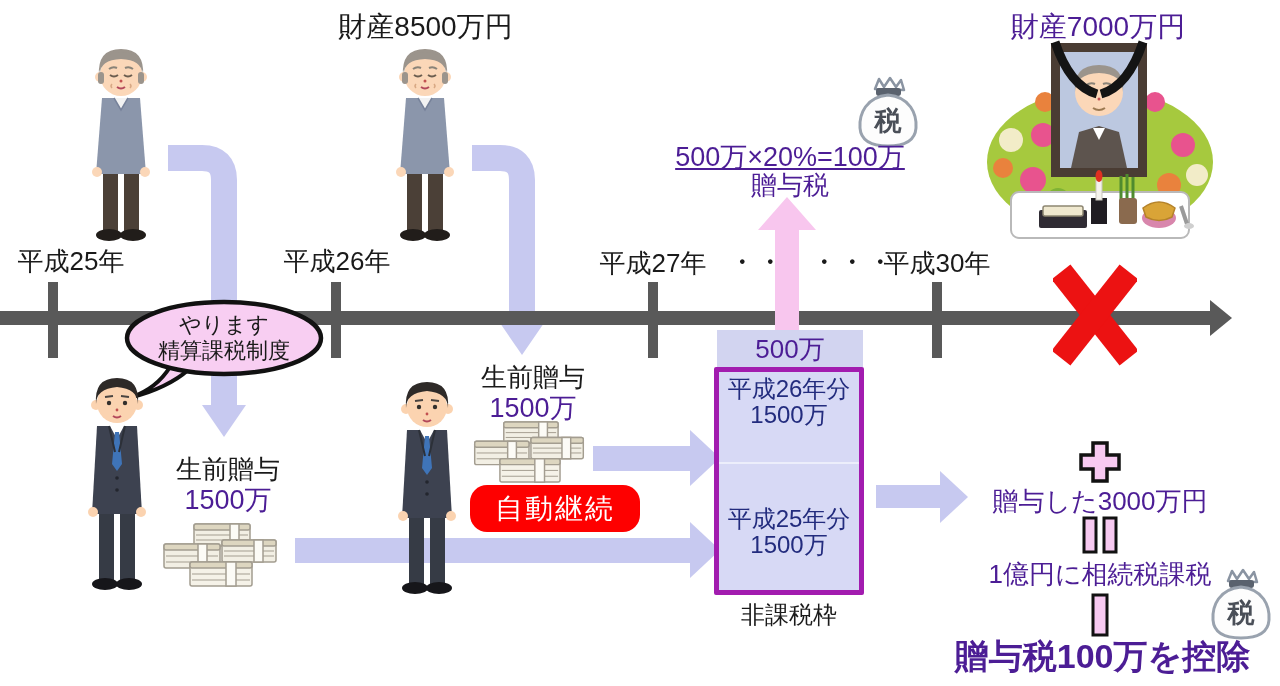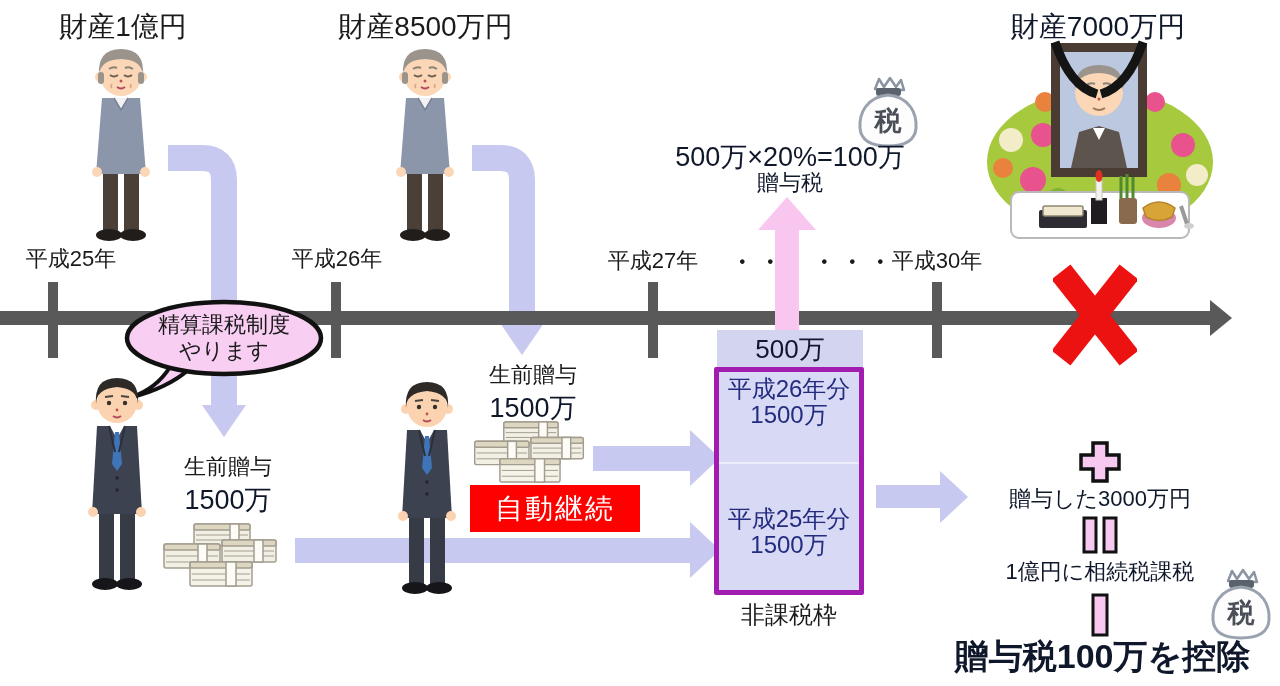--- a/index.html
+++ b/index.html
@@ -1,38 +1,38 @@
 <!DOCTYPE html>
 <html><head>
 <meta charset="utf-8">
 <style>
   html,body{margin:0;padding:0;background:#fff;}
   #canvas{position:relative;width:1280px;height:686px;background:#ffffff;overflow:hidden;
           font-family:"Liberation Sans","DejaVu Sans",sans-serif;}
   .abs{position:absolute;}
   .ctr{text-align:center;}
   .black{color:#1a1a1a;}
-  .red{color:#0f172a;}
+  .red{color:#4c1d95;}
   .navy{color:#232c7e;}
-  .lbl{font-size:22px;letter-spacing:0px;white-space:nowrap;}
+  .lbl{font-size:26px;letter-spacing:0px;white-space:nowrap;}
   .big{font-size:28px;}
   .bold{font-weight:bold;}
   .tickmark{position:absolute;width:10px;height:76px;top:282px;background:#595959;}
   .tl-bar{position:absolute;left:0;top:311px;width:1212px;height:14px;background:#595959;}
   .tl-head{position:absolute;left:1210px;top:300px;width:0;height:0;
            border-left:22px solid #595959;border-top:18px solid transparent;border-bottom:18px solid transparent;}
   .dots{font-size:24px;font-weight:bold;color:#1a1a1a;letter-spacing:4px;white-space:nowrap;}
   .strip{position:absolute;left:717px;top:330px;width:146px;height:37px;background:#d2d4f0;
          display:flex;align-items:flex-end;justify-content:center;font-size:26px;}
   .mainbox{position:absolute;left:714px;top:367px;width:140px;height:218px;background:#d7d9f5;
            border:5px solid #a21caf;border-radius:2px;}
   .boxrow{width:100%;text-align:center;font-size:24px;line-height:26px;}
   .divider{width:100%;height:0;border-bottom:2px solid #eceefb;}
   .autobox{position:absolute;left:470px;top:485px;width:170px;height:47px;background:#fe0000;color:#ffffff;
-           display:flex;align-items:center;justify-content:center;font-size:28px;letter-spacing:2px;}
+           display:flex;align-items:center;justify-content:center;font-size:28px;letter-spacing:2px;border-radius:17px;}
   .caption{font-size:24px;line-height:28px;}
   svg{display:block;}
 </style>
 </head>
 <body>
 
 <div id="canvas">
 
   <svg width="0" height="0" style="position:absolute">
     <defs>
@@ -105,21 +105,20 @@
         </g>
       </g>
       <g id="tax-bag">
         <path d="M22,15 L26,5 L31,13 L37,4 L43,13 L48,6 L51,16 Z" fill="#ffffff" stroke="#8a94a2" stroke-width="2.5" stroke-linejoin="round"></path>
         <rect x="23" y="14" width="25" height="8" rx="3" fill="#5a626e"></rect>
         <path d="M35,21 C13,23 6,40 7,54 C8,68 20,72 35,72 C50,72 62,68 63,54 C64,40 57,23 35,21 Z" fill="#fdfdfd" stroke="#99a2ae" stroke-width="3"></path>
       </g>
     </defs>
   </svg>
 
-  <div class="abs lbl big black ctr" style="left:33px;top:8px;width:180px;">財産1億円</div>
   <svg class="abs" style="left:88px;top:44px;" width="66" height="198" viewBox="0 0 66 198">
       <use href="#old-man"></use>
     </svg>
 
   <div class="abs lbl big black ctr" style="left:313px;top:8px;width:225px;">財産8500万円</div>
   <svg class="abs" style="left:392px;top:44px;" width="66" height="198" viewBox="0 0 66 198">
       <use href="#old-man"></use>
     </svg>
 
   <div class="abs lbl big red ctr" style="left:1002px;top:8px;width:192px;">財産7000万円</div>
@@ -199,35 +198,35 @@
 
   <svg class="abs" style="left:1053px;top:264px;" width="84" height="102" viewBox="0 0 84 102">
     <line x1="8" y1="8" x2="76" y2="94" stroke="#ec1212" stroke-width="24"></line>
     <line x1="76" y1="8" x2="8" y2="94" stroke="#ec1212" stroke-width="24"></line>
   </svg>
 
   <svg class="abs" style="left:853px;top:74px;" width="70" height="74" viewBox="0 0 70 74">
     <use href="#tax-bag"></use>
     <text x="35" y="56" font-size="27" font-weight="bold" fill="#4a4f58" text-anchor="middle">税</text>
   </svg>
-  <div class="abs lbl red ctr" style="left:630px;top:139px;width:320px;font-size:27px;">500万×20%=100万</div>
+  <div class="abs lbl red ctr" style="left:630px;top:139px;width:320px;font-size:27px;text-decoration:underline;">500万×20%=100万</div>
   <div class="abs lbl red ctr" style="left:630px;top:168px;width:320px;">贈与税</div>
 
   <svg class="abs" style="left:758px;top:197px;" width="58" height="148" viewBox="0 0 58 148">
     <polygon points="29,0 0,33 58,33" fill="#f8c6ee"></polygon>
     <rect x="17" y="31" width="24" height="117" fill="#f8c6ee"></rect>
   </svg>
 
   <svg class="abs" style="left:122px;top:299px;" width="204" height="102" viewBox="0 0 204 102">
     <path d="M48,68 C38,84 24,93 10,98 C32,93 54,82 66,71 Z" fill="#f8cef2" stroke="#111111" stroke-width="4" stroke-linejoin="round"></path>
     <ellipse cx="102" cy="39" rx="97" ry="36" fill="#f8cef2" stroke="#111111" stroke-width="4.5"></ellipse>
   </svg>
   <div class="abs ctr black" style="left:132px;top:312px;width:184px;font-size:22px;line-height:26px;">
+    <div>やります</div>
     <div>精算課税制度</div>
-    <div>やります</div>
   </div>
 
   <svg class="abs" style="left:84px;top:372px;" width="66" height="226" viewBox="0 0 66 226">
       <use href="#business-man"></use>
     </svg>
   <div class="abs lbl black ctr" style="left:153px;top:452px;width:150px;">生前贈与</div>
   <div class="abs lbl red ctr" style="left:153px;top:482px;width:150px;font-size:27px;">1500万</div>
   <svg class="abs" style="left:160px;top:522px;" width="120" height="66" viewBox="0 0 120 66">
       <use href="#money-stack"></use>
     </svg>

